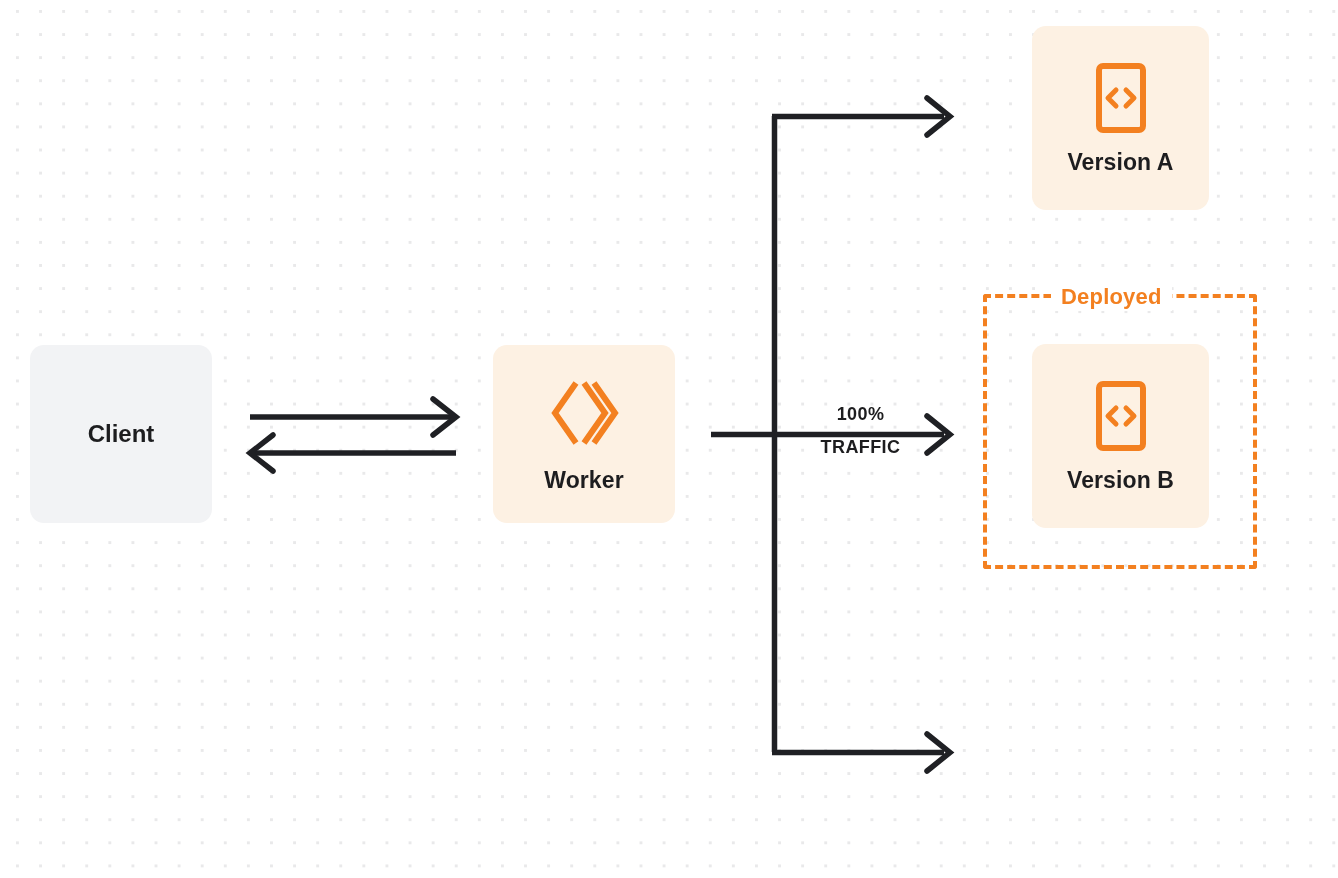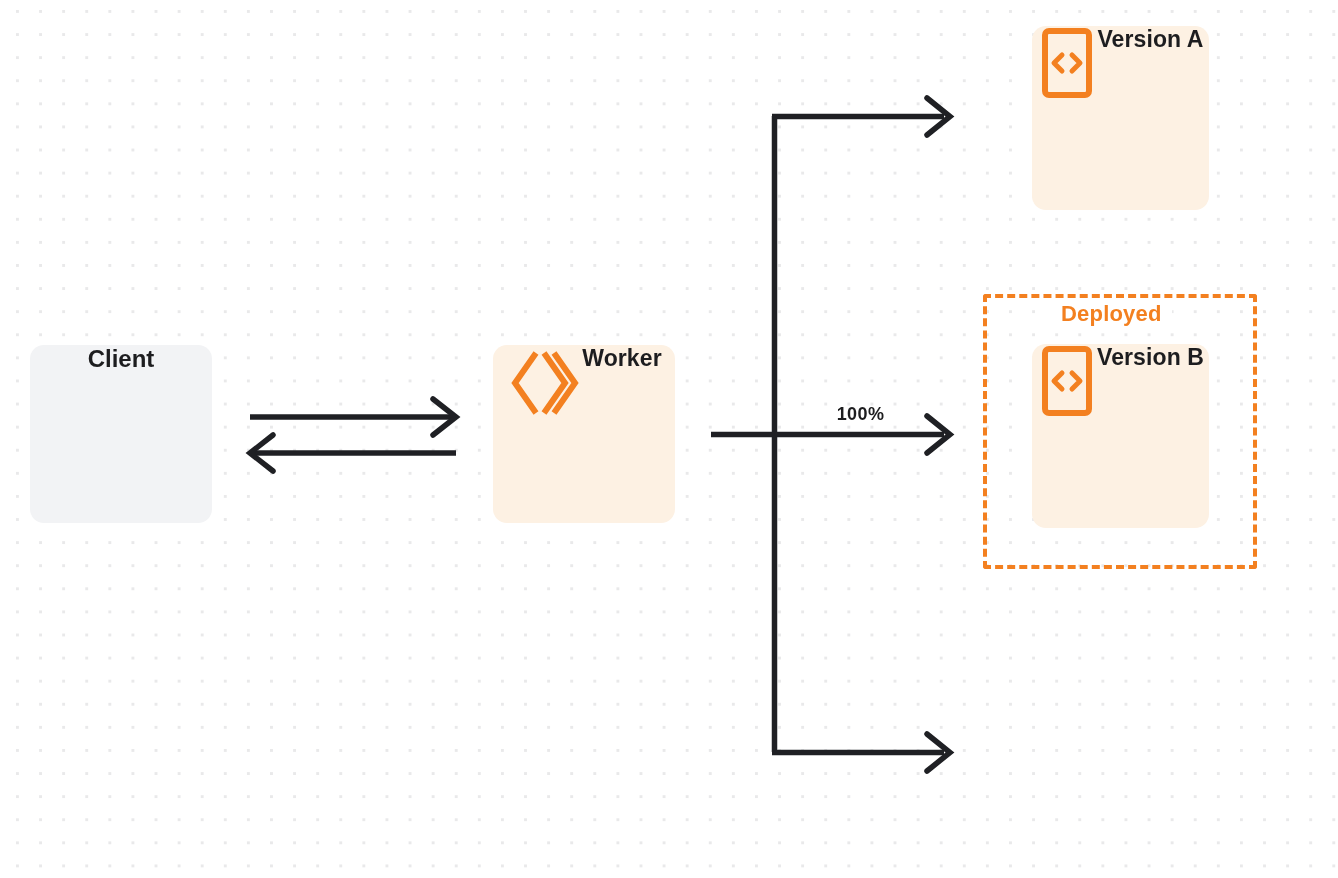--- a/index.html
+++ b/index.html
@@ -17,22 +17,22 @@
     background-position: 16px 10px;
     overflow: hidden;
     font-family: "Liberation Sans", sans-serif;
   }
 
   
   .node {
     position: absolute;
     border-radius: 14px;
     display: flex;
-    flex-direction: row;
-    align-items: flex-start;
+    flex-direction: column;
+    align-items: center;
     justify-content: center;
     box-sizing: border-box;
   }
   .node-client {
     left: 30px;
     top: 345px;
     width: 182px;
     height: 178px;
     background: #f2f3f5;
   }
@@ -73,21 +73,21 @@
     top: 294px;
     width: 274px;
     height: 275px;
     border: 4px dashed #f38020;
     border-radius: 3px;
     box-sizing: border-box;
   }
   .deployed-label {
     position: absolute;
     left: 1051px;
-    top: 300px;
+    top: 283px;
     padding: 0 10px;
     background: #ffffff;
     color: #f38020;
     font-size: 22px;
     font-weight: 700;
     letter-spacing: 0.2px;
     line-height: 28px;
   }
 
   
@@ -148,20 +148,21 @@
     </g>
 
     <g>
       <path d="M 772 752.5 L 944 752.5" stroke="#1f2024" stroke-width="5.5" fill="none" stroke-linecap="butt"></path>
       <path d="M 927 734 L 950 752.5 L 927 771" stroke="#1f2024" stroke-width="5.5" fill="none" stroke-linecap="round" stroke-linejoin="miter"></path>
     </g>
   </svg>
 
   <div class="traffic-label">
     <span class="pct">100%</span>
+    <span class="word">TRAFFIC</span>
   </div>
 
   <div class="node node-client">
     <span class="node-label-plain">Client</span>
   </div>
 
   <div class="node node-worker">
     <span class="node-icon node-icon-worker">
       <svg width="76" height="76" viewBox="0 0 76 76" xmlns="http://www.w3.org/2000/svg">
         <path d="M 30 8 L 9 38 L 30 68" stroke="#f38020" stroke-width="6" fill="none" stroke-linecap="butt" stroke-linejoin="miter"></path>

